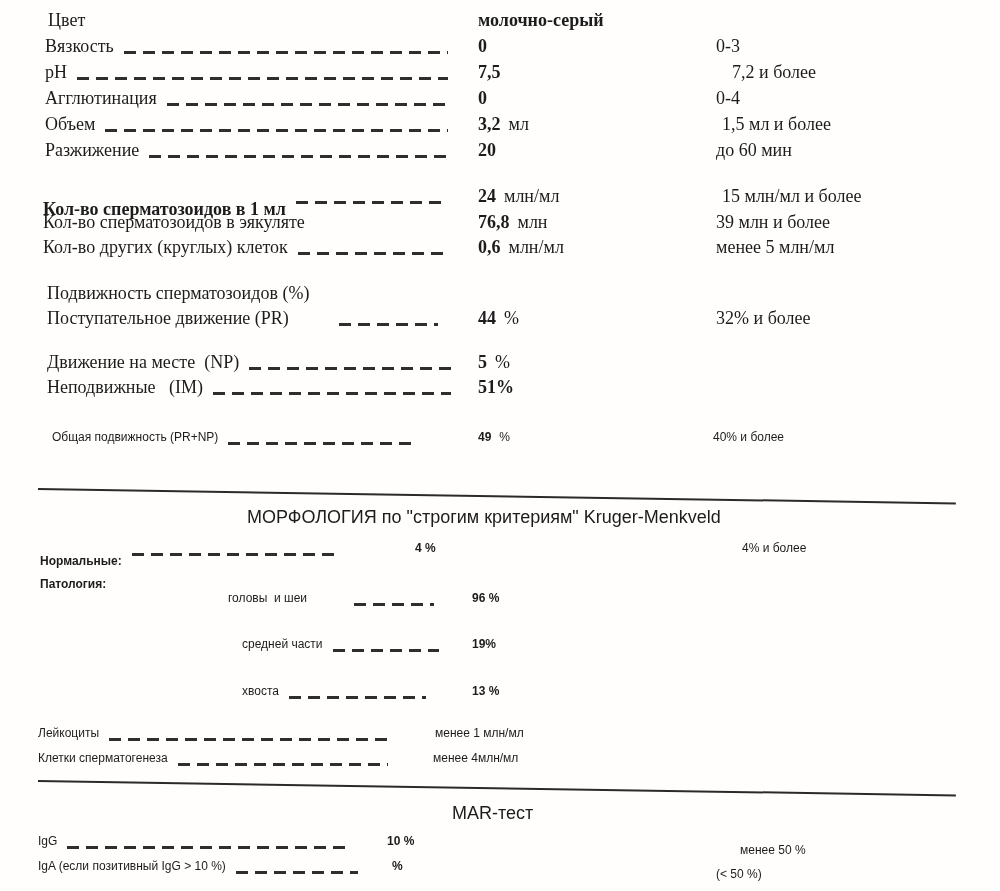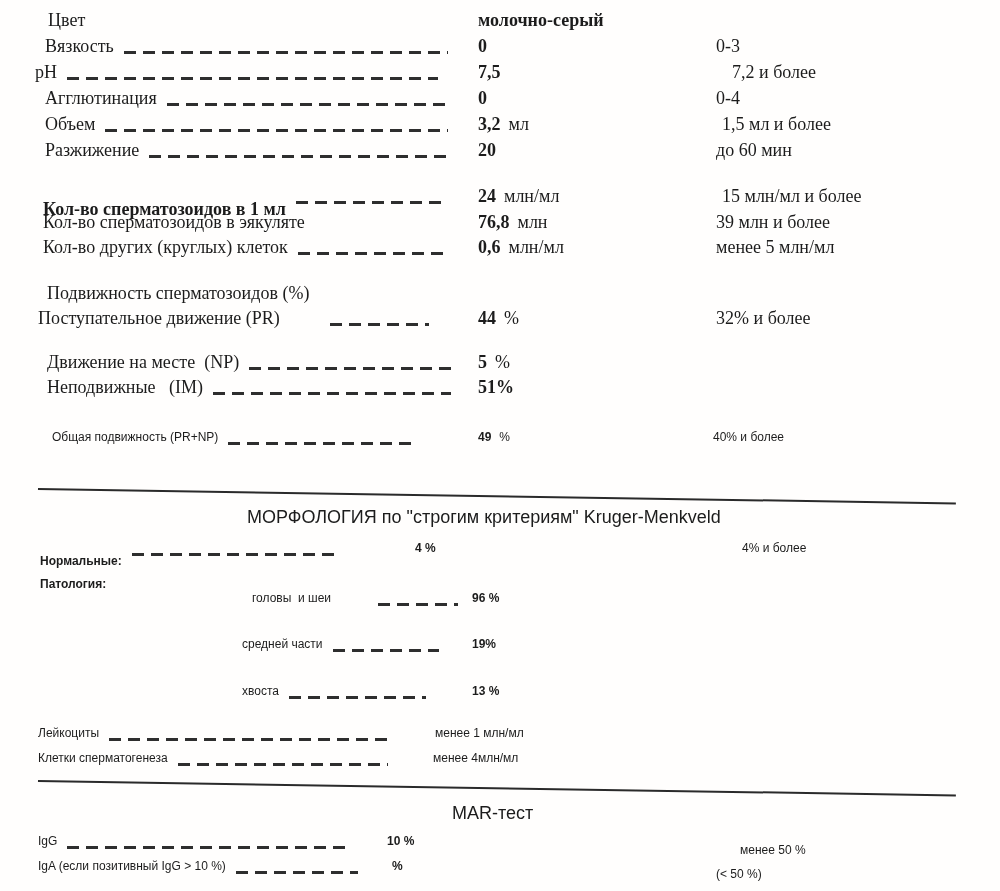--- a/index.html
+++ b/index.html
@@ -39,21 +39,21 @@
     </div>
     <div class="row serif" style="top: 34px;">
       <div class="lab" style="left: 45px; width: 407px;">
         <span class="label">Вязкость</span>
         <span class="leader"></span>
       </div>
       <span class="val" style="left: 478px;"><span class="num b">0</span></span>
       <span class="ref" style="left: 716px;">0-3</span>
     </div>
     <div class="row serif" style="top: 60px;">
-      <div class="lab" style="left: 35px; width: 407px;">
+      <div class="lab" style="left: 45px; width: 407px;">
         <span class="label">pH</span>
         <span class="leader"></span>
       </div>
       <span class="val" style="left: 478px;"><span class="num b">7,5</span></span>
       <span class="ref" style="left: 732px;">7,2 и более</span>
     </div>
     <div class="row serif" style="top: 86px;">
       <div class="lab" style="left: 45px; width: 407px;">
         <span class="label">Агглютинация</span>
         <span class="leader"></span>
@@ -100,21 +100,21 @@
       </div>
       <span class="val" style="left: 478px;"><span class="num b">0,6</span><span class="unit">млн/мл</span></span>
       <span class="ref" style="left: 716px;">менее 5 млн/мл</span>
     </div>
     <div class="row serif" style="top: 281px;">
       <div class="lab" style="left: 47px;">
         <span class="label">Подвижность сперматозоидов (%)</span>
       </div>
     </div>
     <div class="row serif" style="top: 306px;">
-      <div class="lab" style="left: 38px; width: 395px; gap: 40px;">
+      <div class="lab" style="left: 47px; width: 395px; gap: 40px;">
         <span class="label">Поступательное движение (PR)</span>
         <span class="leader"></span>
       </div>
       <span class="val" style="left: 478px;"><span class="num b">44</span><span class="unit">%</span></span>
       <span class="ref" style="left: 716px;">32% и более</span>
     </div>
     <div class="row serif" style="top: 350px;">
       <div class="lab" style="left: 47px; width: 408px;">
         <span class="label">Движение на месте  (NP)</span>
         <span class="leader"></span>
@@ -143,21 +143,21 @@
       </div>
       <span class="val" style="left: 415px;"><span class="num b">4 %</span></span>
       <span class="ref" style="left: 742px;">4% и более</span>
     </div>
     <div class="row sans" style="top: 559px;">
       <div class="lab" style="left: 40px;">
         <span class="label b">Патология:</span>
       </div>
     </div>
     <div class="row sans" style="top: 586px;">
-      <div class="lab" style="left: 252px; width: 210px; gap: 37px;">
+      <div class="lab" style="left: 228px; width: 210px; gap: 37px;">
         <span class="label">головы  и шеи</span>
         <span class="leader"></span>
       </div>
       <span class="val" style="left: 472px;"><span class="num b">96 %</span></span>
     </div>
     <div class="row sans" style="top: 632px;">
       <div class="lab" style="left: 242px; width: 201px;">
         <span class="label">средней части</span>
         <span class="leader"></span>
       </div>

